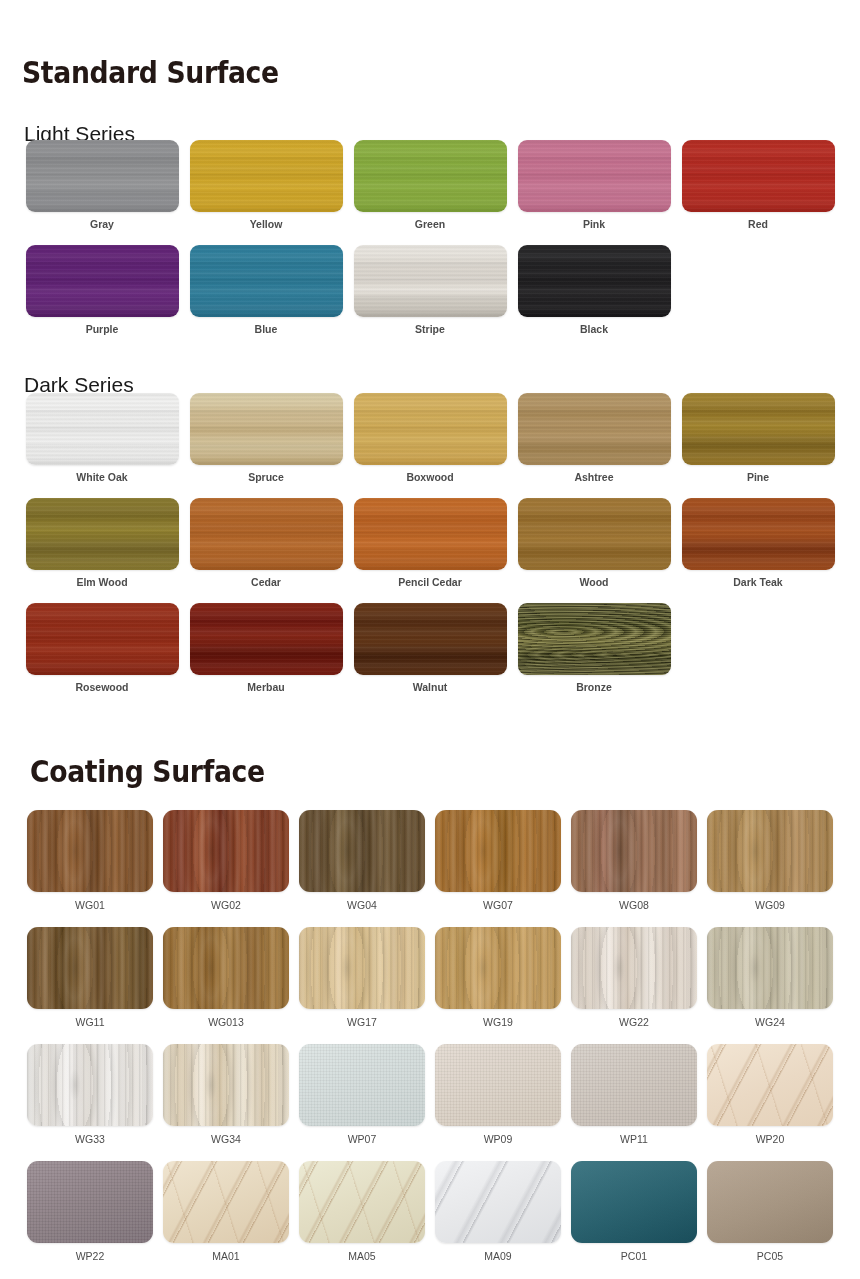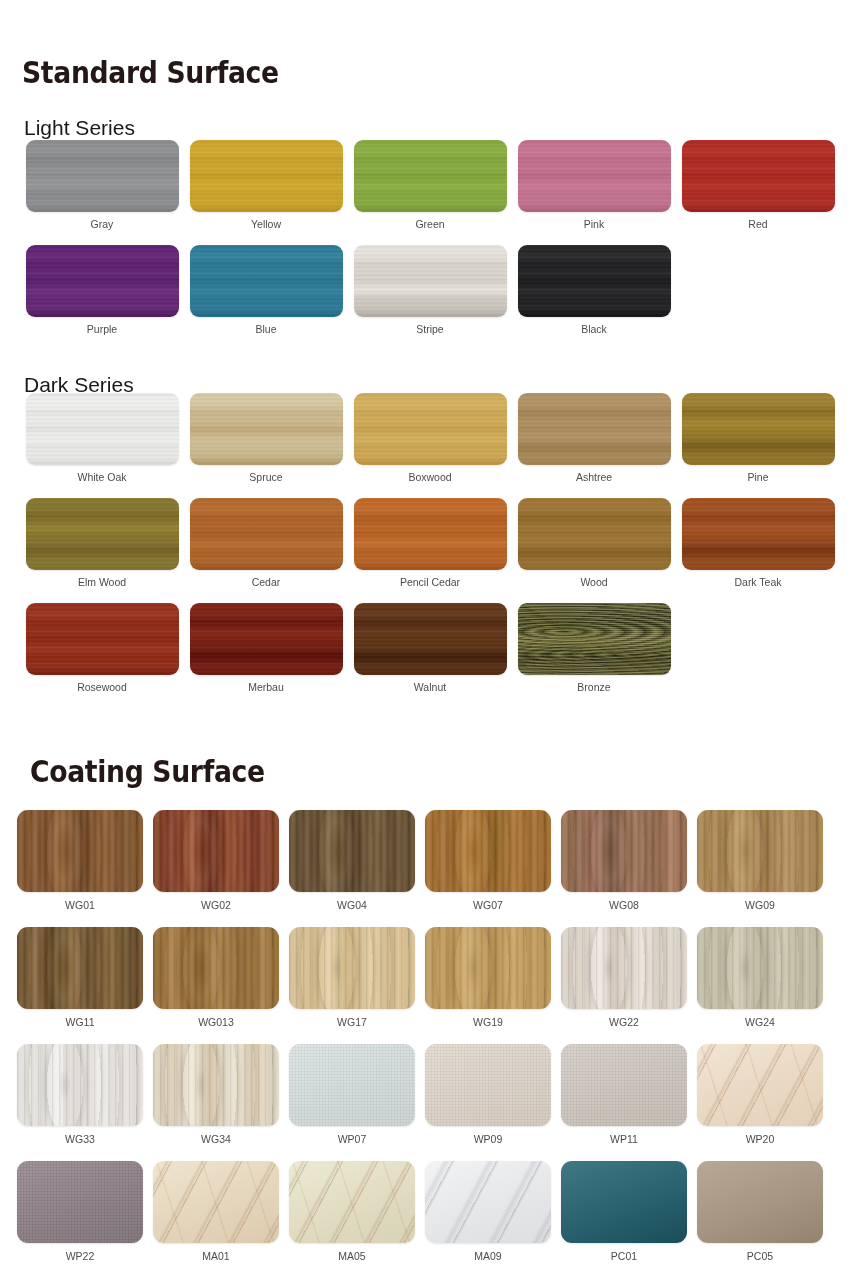--- a/index.html
+++ b/index.html
@@ -32,37 +32,37 @@
   .sub-title {
     font-size: 21px;
     font-weight: normal;
     color: #1a1a1a;
     font-family: "Liberation Sans", sans-serif;
     line-height: 1;
     white-space: nowrap;
   }
 
   #title-standard { position: absolute; left: 22px; top: 36px; }
-  #title-light    { position: absolute; left: 24px; top: 100px; }
+  #title-light    { position: absolute; left: 24px; top: 106px; }
   #title-dark     { position: absolute; left: 24px; top: 357px; }
   #title-coating  { position: absolute; left: 30px; top: 735px; }
 
   
   .grid {
     position: absolute;
     display: grid;
     width: 820px;
     left: 20px;
   }
-  .grid-5 { grid-template-columns: repeat(5, 1fr); }
+  .grid-5 { grid-template-columns: repeat(5, 1fr); font-weight: bold; }
   .grid-6 { grid-template-columns: repeat(6, 1fr); }
 
   #grid-light   { top: 140px;  grid-template-rows: 105px 105px; }
   #grid-dark    { top: 393px;  grid-template-rows: 105px 105px 105px; }
-  #grid-coating { top: 810px;  grid-template-rows: 117px 117px 117px 117px; left: 12px; width: 816px; }
+  #grid-coating { top: 810px;  grid-template-rows: 117px 117px 117px 117px; left: 22px; width: 816px; }
 
   .cell {
     display: flex;
     flex-direction: column;
     align-items: center;
   }
 
   .swatch {
     border-radius: 9px;
     position: relative;

